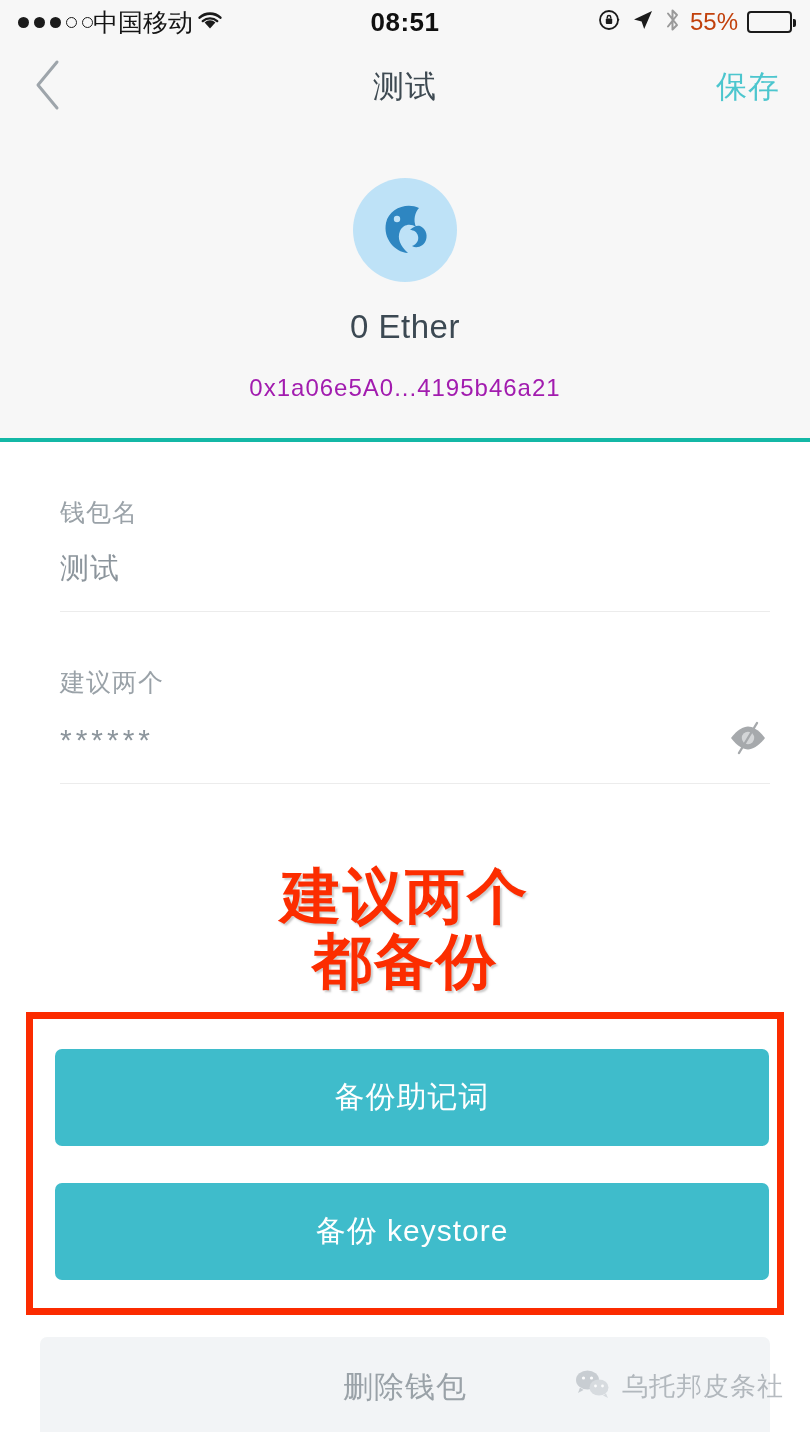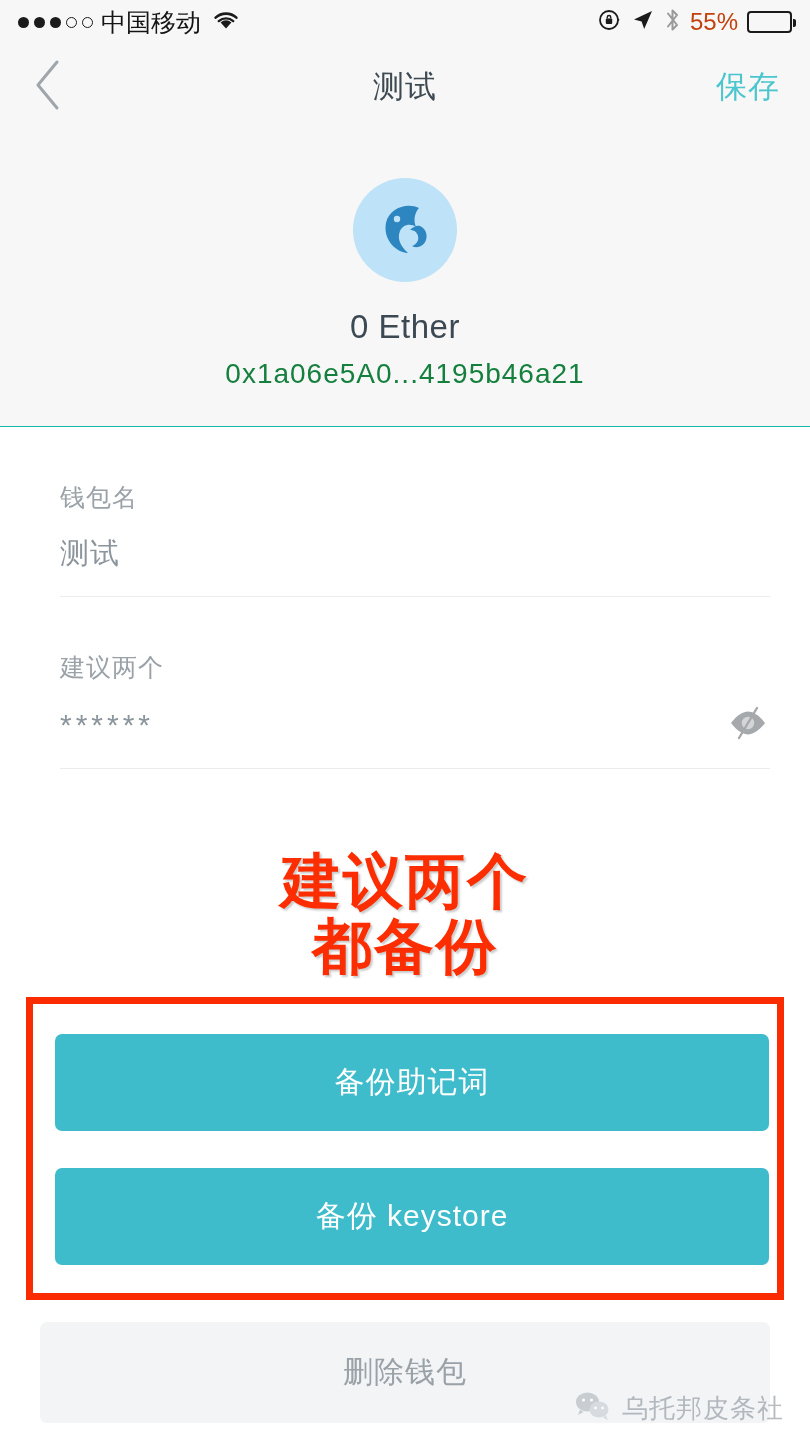--- a/index.html
+++ b/index.html
@@ -26,21 +26,20 @@
     background: #f7f7f7;
     display: flex;
     align-items: center;
     padding: 0 18px;
     box-sizing: border-box;
     color: #1b1b1b;
   }
   .sb-left {
     display: flex;
     align-items: center;
-    gap: 8px;
     flex: 0 0 auto;
   }
   .dots { display: flex; align-items: center; gap: 5px; }
   .dot {
     width: 11px; height: 11px; border-radius: 50%;
     background: #1b1b1b;
   }
   .dot.hollow {
     background: transparent;
     border: 1.6px solid #1b1b1b;
@@ -129,41 +128,41 @@
     letter-spacing: 1px;
     cursor: pointer;
   }
 
   
   .wallet-header {
     background: #f7f7f7;
     padding-top: 48px;
     padding-bottom: 36px;
     text-align: center;
-    border-bottom: 1px solid #14b8a6;
+    border-bottom: 4px solid #14b8a6;
   }
   .avatar {
     width: 104px; height: 104px;
     border-radius: 50%;
     background: #bee2f7;
     margin: 0 auto;
     display: flex;
     align-items: center;
     justify-content: center;
   }
   .balance {
     margin-top: 26px;
     font-size: 33px;
     color: #3c4953;
     letter-spacing: 0.5px;
   }
   .address {
-    margin-top: 12px;
-    font-size: 28px;
-    color: #15803d;
+    margin-top: 28px;
+    font-size: 24px;
+    color: #a21caf;
     letter-spacing: 1px;
   }
 
   
   .form {
     padding: 0 40px;
     background: #ffffff;
   }
   .field {
     padding-top: 54px;
@@ -255,21 +254,21 @@
     background: #f2f4f6;
     color: #9aa2a8;
     padding: 30px 0;
     border-radius: 7px;
   }
 
   
   .watermark {
     position: absolute;
     right: 26px;
-    bottom: 6px;
+    bottom: 28px;
     display: flex;
     align-items: center;
     gap: 10px;
     opacity: 0.72;
   }
   .wm-text {
     font-size: 26px;
     color: #9aa1a8;
     letter-spacing: 1px;
   }
@@ -291,20 +290,21 @@
       <span class="carrier">中国移动</span>
       <span class="wifi-icon">
         <svg width="28" height="22" viewBox="0 0 28 22">
           <path d="M14 19.5 L8.6 13.4 a8.2 8.2 0 0 1 10.8 0 Z" fill="#1b1b1b"></path>
           <path d="M3.6 8.6 a15.6 15.6 0 0 1 20.8 0" stroke="#1b1b1b" stroke-width="2.6" fill="none" stroke-linecap="round"></path>
           <path d="M6.8 12.1 a11 11 0 0 1 14.4 0" stroke="#1b1b1b" stroke-width="2.4" fill="none" stroke-linecap="round"></path>
         </svg>
       </span>
     </div>
 
+    <div class="sb-center">08:51</div>
 
     <div class="sb-right">
       <span>
         <svg width="24" height="24" viewBox="0 0 24 24">
           <circle cx="11" cy="12" r="9" stroke="#1b1b1b" stroke-width="1.8" fill="none"></circle>
           <rect x="7.8" y="10.6" width="6.4" height="5.4" rx="1" fill="#1b1b1b"></rect>
           <path d="M9.3 10.6 v-1.4 a1.7 1.7 0 0 1 3.4 0 v1.4" stroke="#1b1b1b" stroke-width="1.5" fill="none"></path>
           <path d="M19 9.5 l2.6 2.2 -2.6 2.2" fill="#1b1b1b"></path>
         </svg>
       </span>

